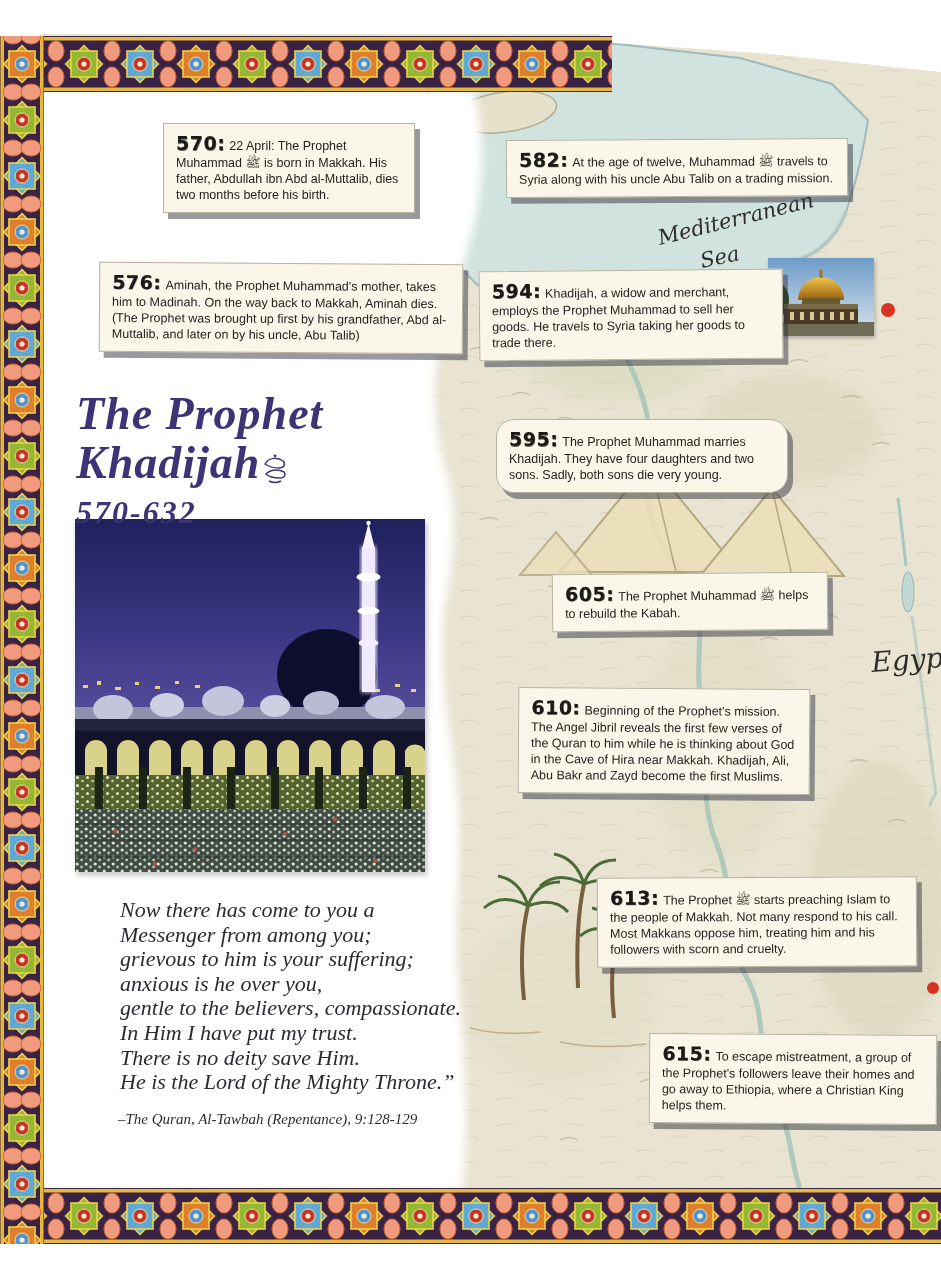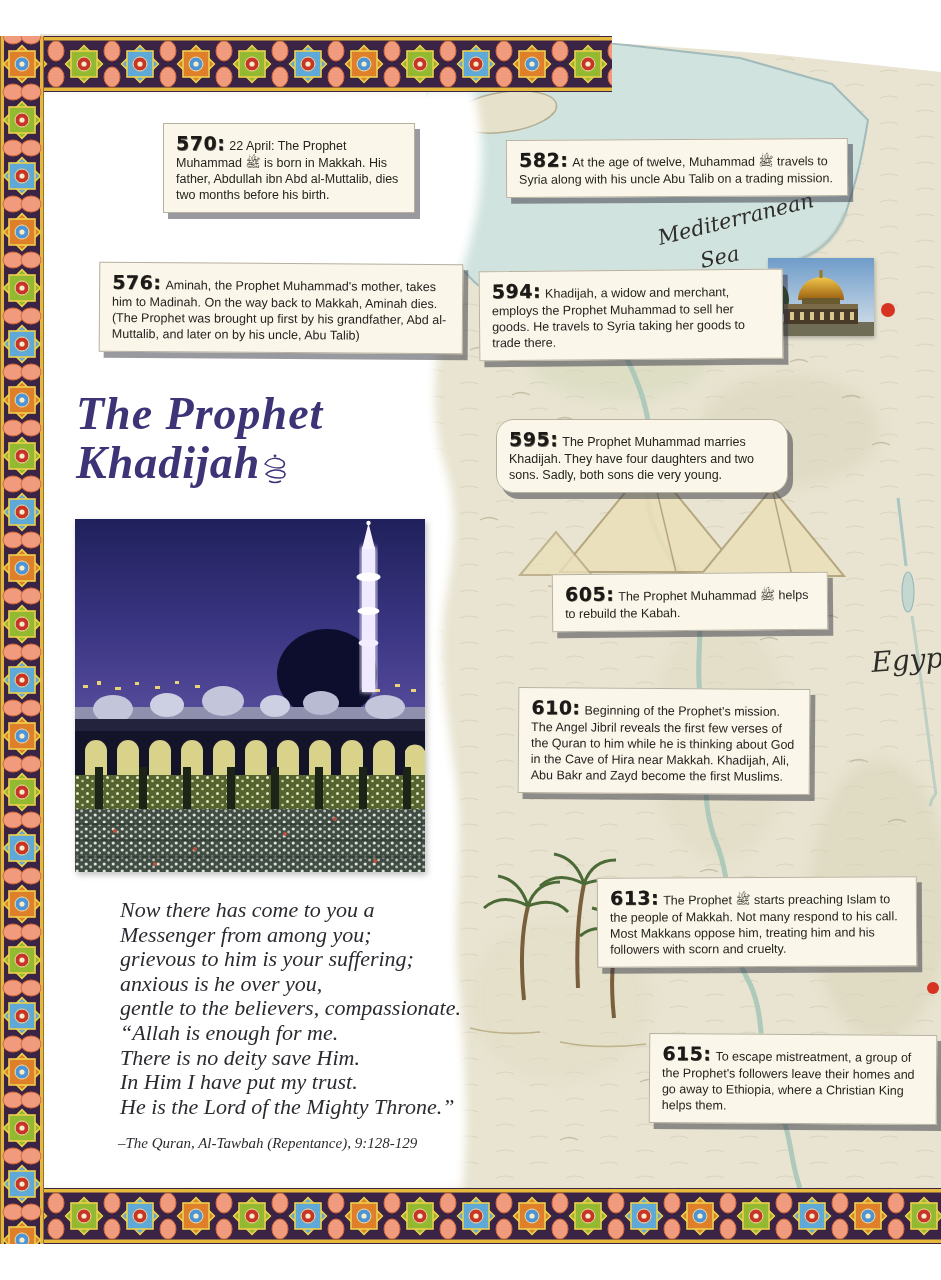--- a/index.html
+++ b/index.html
@@ -275,20 +275,21 @@
       <span>Khadijah</span>
       <svg width="26" height="30" viewBox="0 0 26 30" style="margin-left:2px;margin-bottom:4px;">
         <g stroke="#3d3478" stroke-width="1.5" fill="none">
           <path d="M3 10 C7 3 16 3 21 7 C24 10 22 14 17 14 C11 14 6 12 3 10 Z"></path>
           <path d="M4 20 C9 15 17 15 22 18 C24 20 23 24 18 24 C12 24 7 23 4 20 Z"></path>
           <path d="M7 27 q6 3 12 0"></path>
         </g>
         <circle cx="13" cy="1.8" r="1.4" fill="#3d3478"></circle>
       </svg>
     </div>
+    <div class="t-years">570-632</div>
   </div>
 
   <div class="tlbox" style="left:163px;top:123px;width:228px;">
     <span class="yr">570:</span><span>22 April: The Prophet Muhammad ﷺ is born in Makkah. His father, Abdullah ibn Abd al-Muttalib, dies two months before his birth.</span>
   </div>
 
   <div class="tlbox rot-m03" style="left:506px;top:139px;width:318px;">
     <span class="yr">582:</span><span>At the age of twelve, Muhammad ﷺ travels to Syria along with his uncle Abu Talib on a trading mission.</span>
   </div>
 
@@ -458,20 +459,19 @@
       </g>
     </g>
   </svg>
 
   <div id="quote-block">
     <div class="q-line">Now there has come to you a</div>
     <div class="q-line">Messenger from among you;</div>
     <div class="q-line">grievous to him is your suffering;</div>
     <div class="q-line">anxious is he over you,</div>
     <div class="q-line">gentle to the believers, compassionate.</div>
-    <div class="q-line">“Allah is enough for me.</div>
+    <div class="q-line">In Him I have put my trust.</div>
     <div class="q-line">There is no deity save Him.</div>
-    <div class="q-line">In Him I have put my trust.</div>
     <div class="q-line">He is the Lord of the Mighty Throne.”</div>
     <div class="q-cite">–The Quran, Al-Tawbah (Repentance), 9:128-129</div>
   </div>
 
 </div>
 
 </body></html>

